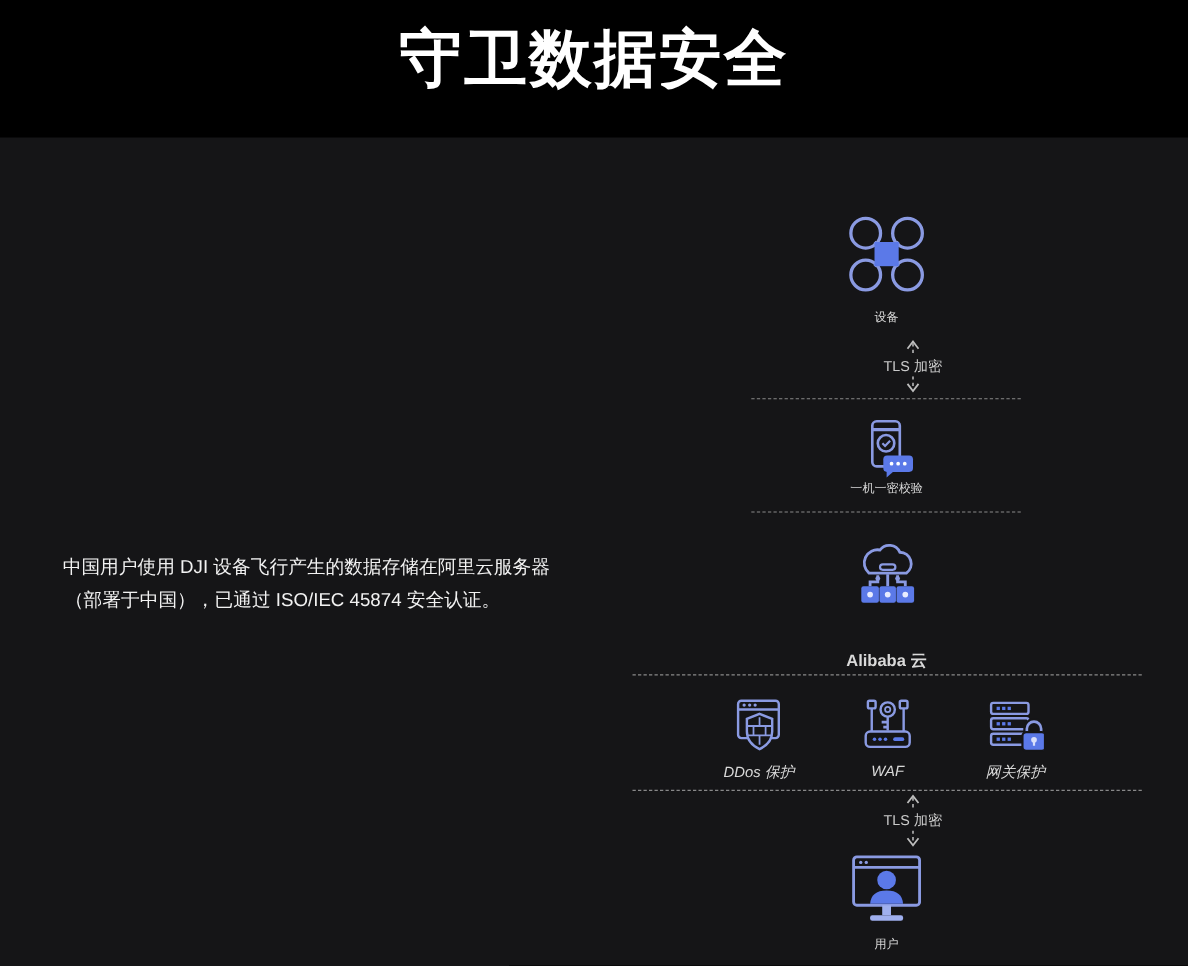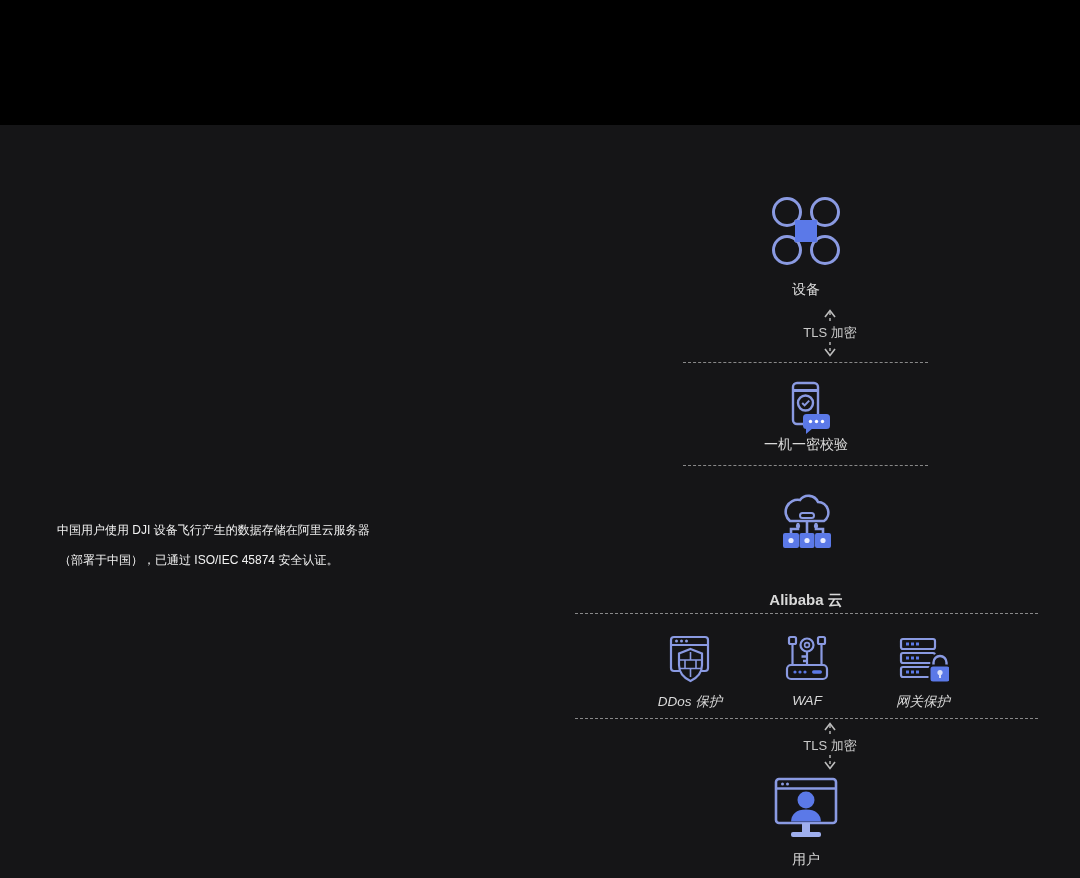--- a/index.html
+++ b/index.html
@@ -3,44 +3,47 @@
 <meta charset="utf-8">
 <style>
   html,body{margin:0;padding:0;background:#000;}
   .page{position:relative;width:1080px;height:878px;background:#000;overflow:hidden;
         font-family:"Liberation Sans","DejaVu Sans",sans-serif;}
   .hero-title{position:absolute;top:0;left:0;width:1080px;height:125px;
         display:flex;align-items:center;justify-content:center;}
   .hero-title h1{margin:0;color:#ffffff;font-size:57px;font-weight:bold;letter-spacing:2px;
         transform:translateY(-8px);}
   .panel{position:absolute;top:125px;left:0;width:1080px;height:753px;background:#151517;}
-  .desc{position:absolute;left:57px;top:390px;width:470px;color:#f2f2f2;
-        font-size:12px;line-height:30px;}
+  .desc{position:absolute;left:57px;top:376px;width:470px;color:#f2f2f2;
+        font-size:17px;line-height:30px;}
   .desc .l2{padding-left:2px;}
   
   .node-label{position:absolute;left:656px;width:300px;text-align:center;
-        color:#d9d9d9;font-size:14px;}
+        color:#d9d9d9;font-size:11px;}
   .icon-abs{position:absolute;}
   .sep{position:absolute;height:0;border-top:1.5px dashed #9d9d9d;opacity:.85;}
   .sep-narrow{left:683px;width:245px;}
   .sep-wide{left:575px;width:463px;}
   .tls-block{position:absolute;left:680px;width:300px;display:flex;flex-direction:column;
         align-items:center;row-gap:1px;}
   .tls-label{color:#c9c9c9;font-size:13px;line-height:16px;}
   .prot-group{position:absolute;width:120px;display:flex;flex-direction:column;align-items:center;font-style:italic;}
   .prot-label{margin-top:8px;color:#d9d9d9;font-size:13.5px;white-space:nowrap;}
   .prot-ddos{left:630px;top:508px;}
   .prot-waf{left:747px;top:508px;}
   .prot-gw{left:863px;top:508px;}
 </style>
 </head>
 <body>
 
 <div class="page">
 
+  <div class="hero-title">
+    <h1>守卫数据安全</h1>
+  </div>
 
   <div class="panel">
 
     <div class="desc">
       <div class="l1">中国用户使用 DJI 设备飞行产生的数据存储在阿里云服务器</div>
       <div class="l2">（部署于中国），已通过 ISO/IEC 45874 安全认证。</div>
     </div>
 
     <svg class="icon-abs" style="left:770px;top:70px;" width="72" height="72" viewBox="0 0 72 72">
       <g stroke="#8a9ae2" stroke-width="3" fill="none">

